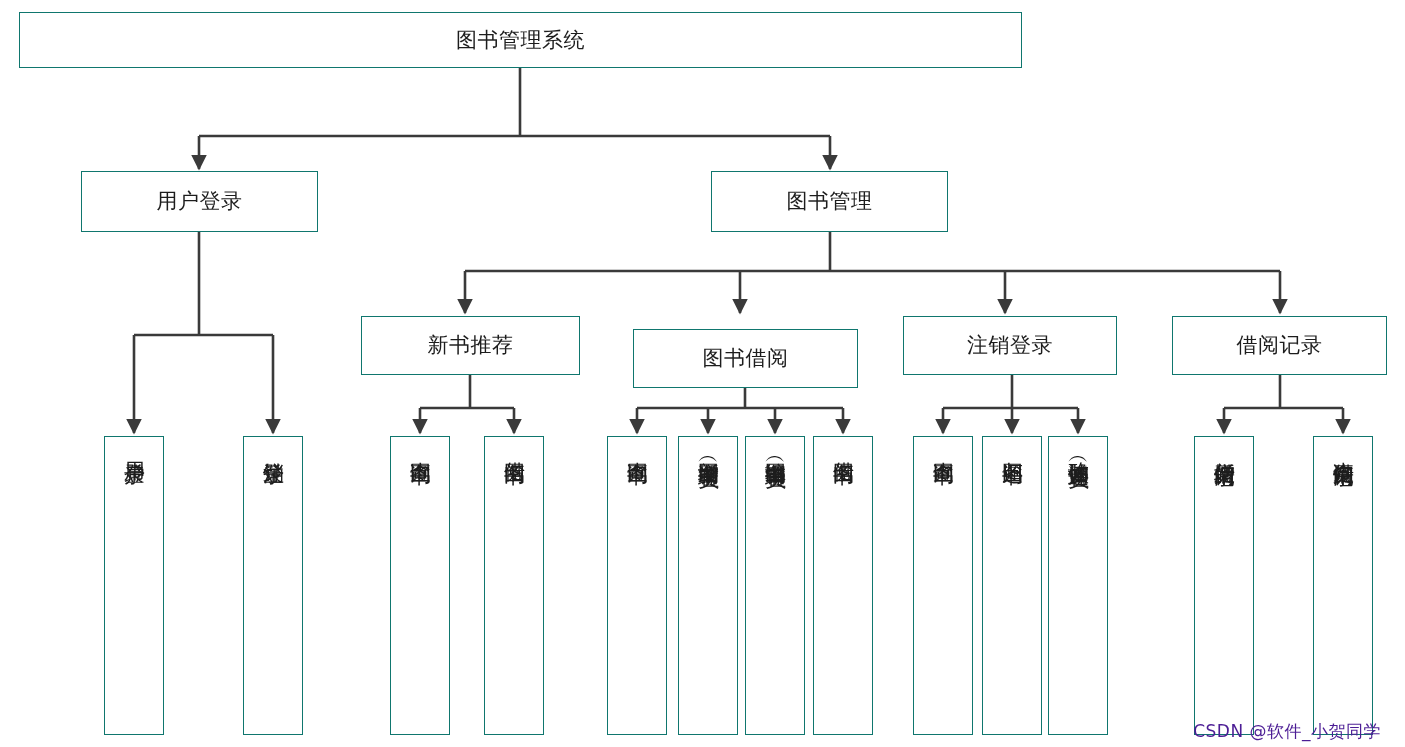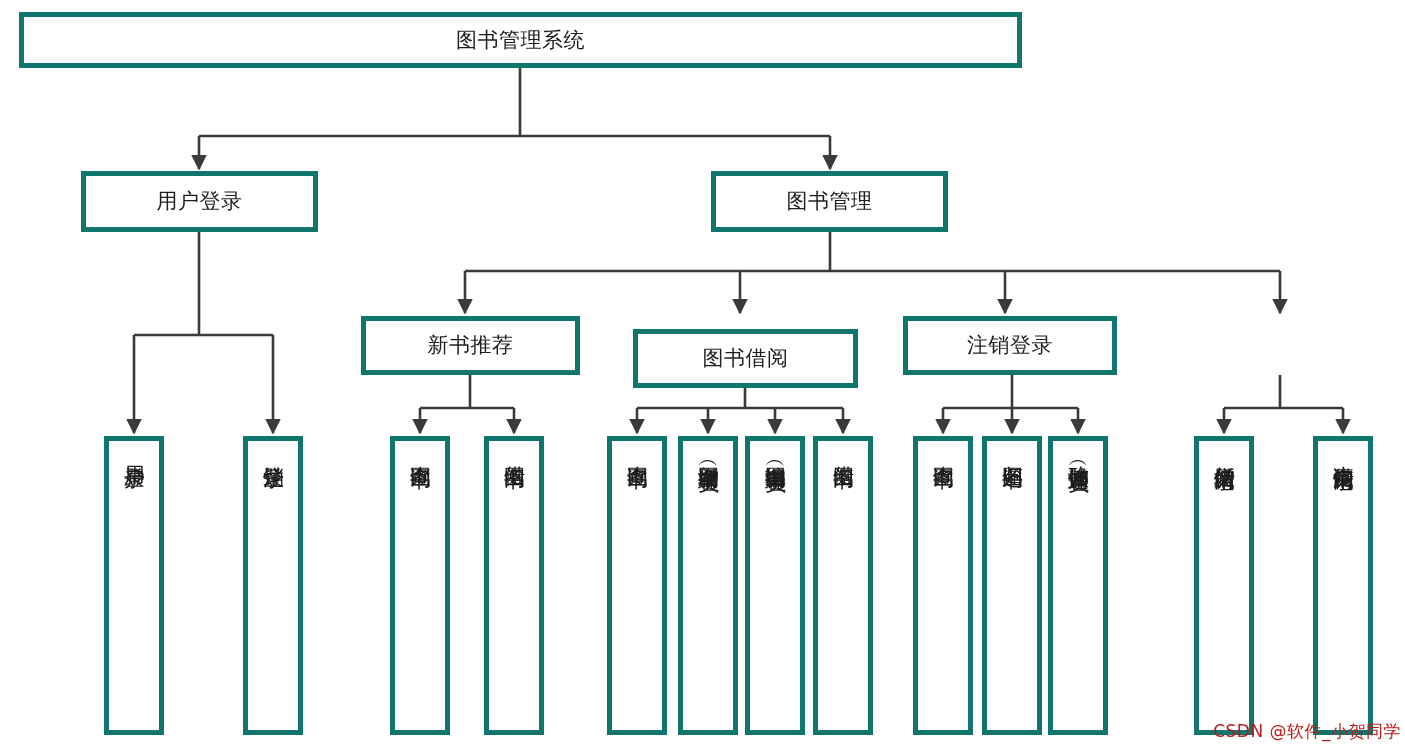--- a/index.html
+++ b/index.html
@@ -23,21 +23,21 @@
     left: 0;
     top: 0;
     width: 1405px;
     height: 747px;
     pointer-events: none;
   }
   .node {
     position: absolute;
     box-sizing: border-box;
     background: #ffffff;
-    border: 5px solid #0f766e;
+    border: 1px solid #0f766e;
     display: flex;
     align-items: center;
     justify-content: center;
     color: #1d1d1d;
   }
   .node-label {
     font-size: 21px;
     line-height: 1.15;
     letter-spacing: 0.5px;
     white-space: nowrap;
@@ -55,24 +55,24 @@
     line-height: 1.28;
     letter-spacing: 1px;
     white-space: normal;
     max-height: 285px;
   }
   .node.leaf.tall .node-label {
     max-height: 292px;
   }
   #watermark {
     position: absolute;
-    right: 4px;
+    right: 24px;
     bottom: 4px;
     font-size: 17px;
-    color: #b91c1c;
+    color: #4c1d95;
     letter-spacing: 0.5px;
     white-space: nowrap;
     user-select: none;
   }
 </style>
 </head>
 <body>
 
 <div id="diagram-root">
 
@@ -139,20 +139,23 @@
 
   <div class="node" style="left:361px; top:316px; width:219px; height:59px;">
     <span class="node-label">新书推荐</span>
   </div>
   <div class="node" style="left:633px; top:329px; width:225px; height:59px;">
     <span class="node-label">图书借阅</span>
   </div>
   <div class="node" style="left:903px; top:316px; width:214px; height:59px;">
     <span class="node-label">注销登录</span>
   </div>
+  <div class="node" style="left:1172px; top:316px; width:215px; height:59px;">
+    <span class="node-label">借阅记录</span>
+  </div>
 
   <div class="node leaf" style="left:104px; top:436px; width:60px; height:299px;">
     <span class="node-label">用户登录</span>
   </div>
   <div class="node leaf" style="left:243px; top:436px; width:60px; height:299px;">
     <span class="node-label">注销登录</span>
   </div>
   <div class="node leaf" style="left:390px; top:436px; width:60px; height:299px;">
     <span class="node-label">查询图书</span>
   </div>

